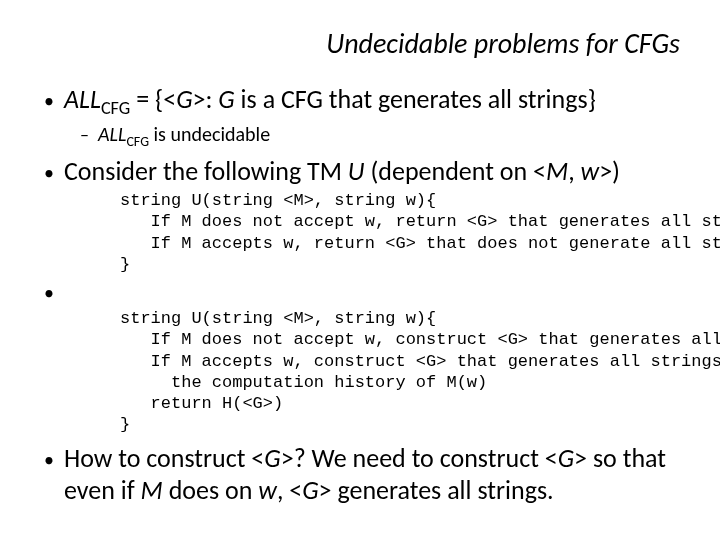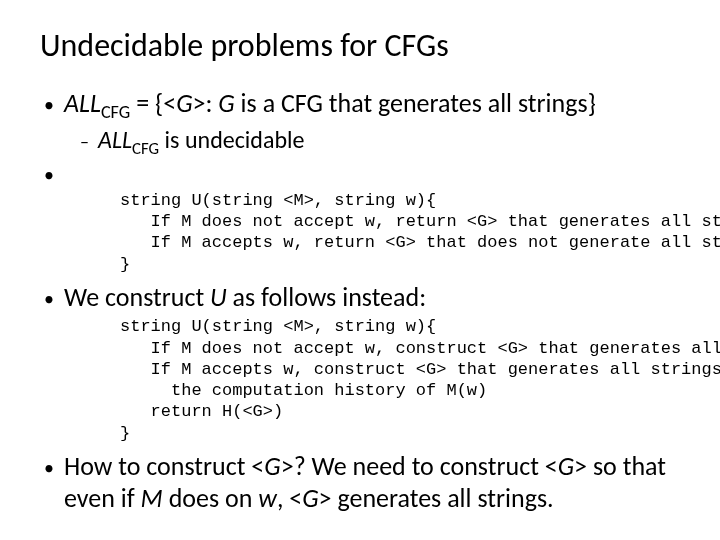--- a/index.html
+++ b/index.html
@@ -6,25 +6,26 @@
   body {
     width: 720px;
     height: 540px;
     background: #fff;
     font-family: Calibri, Arial, sans-serif;
     color: #000;
     padding: 20px 40px 20px 40px;
     overflow: hidden;
   }
   .title {
-    font-size: 32px;
+    font-size: 28px;
     font-weight: 400;
-    text-align: left;
+    text-align: right;
     margin-bottom: 22px;
     margin-top: 6px;
+    font-style: italic;
   }
   .bullet-row {
     display: flex;
     align-items: baseline;
     margin-bottom: 2px;
   }
   .bullet-dot {
     width: 24px;
     flex-shrink: 0;
     font-size: 20px;
@@ -40,21 +41,21 @@
     align-items: baseline;
     margin-left: 40px;
     margin-bottom: 4px;
   }
   .sub-bullet-dash {
     width: 18px;
     flex-shrink: 0;
     font-size: 18px;
   }
   .sub-bullet-text {
-    font-size: 24px;
+    font-size: 20px;
     line-height: 1.2;
   }
   .italic { font-style: italic; }
   sub { font-size: 0.7em; vertical-align: sub; }
   .code-block {
     font-family: "Courier New", monospace;
     font-size: 17px;
     line-height: 1.25;
     margin-left: 80px;
     margin-top: 3px;
@@ -76,32 +77,32 @@
 
 <div class="sub-bullet-row">
   <div class="sub-bullet-dash">–</div>
   <div class="sub-bullet-text">
     <span class="italic">ALL</span><sub>CFG</sub><span> is undecidable</span>
   </div>
 </div>
 
 <div class="bullet-row">
   <div class="bullet-dot">•</div>
+  <div class="bullet-text">
+    <span>Consider the following TM </span><span class="italic">U</span><span> (dependent on &lt;</span><span class="italic">M</span><span>, </span><span class="italic">w</span><span>&gt;)</span>
+  </div>
 </div>
 
 <div class="code-block">string U(string &lt;M&gt;, string w){
    If M does not accept w, return &lt;G&gt; that generates all strings
    If M accepts w, return &lt;G&gt; that does not generate all strings
 }</div>
 
 <div class="bullet-row">
   <div class="bullet-dot">•</div>
-  <div class="bullet-text">
-    <span>We construct </span><span class="italic">U</span><span> as follows instead:</span>
-  </div>
 </div>
 
 <div class="code-block">string U(string &lt;M&gt;, string w){
    If M does not accept w, construct &lt;G&gt; that generates all strings
    If M accepts w, construct &lt;G&gt; that generates all strings except
      the computation history of M(w)
    return H(&lt;G&gt;)
 }</div>
 
 <div class="bullet-row">

